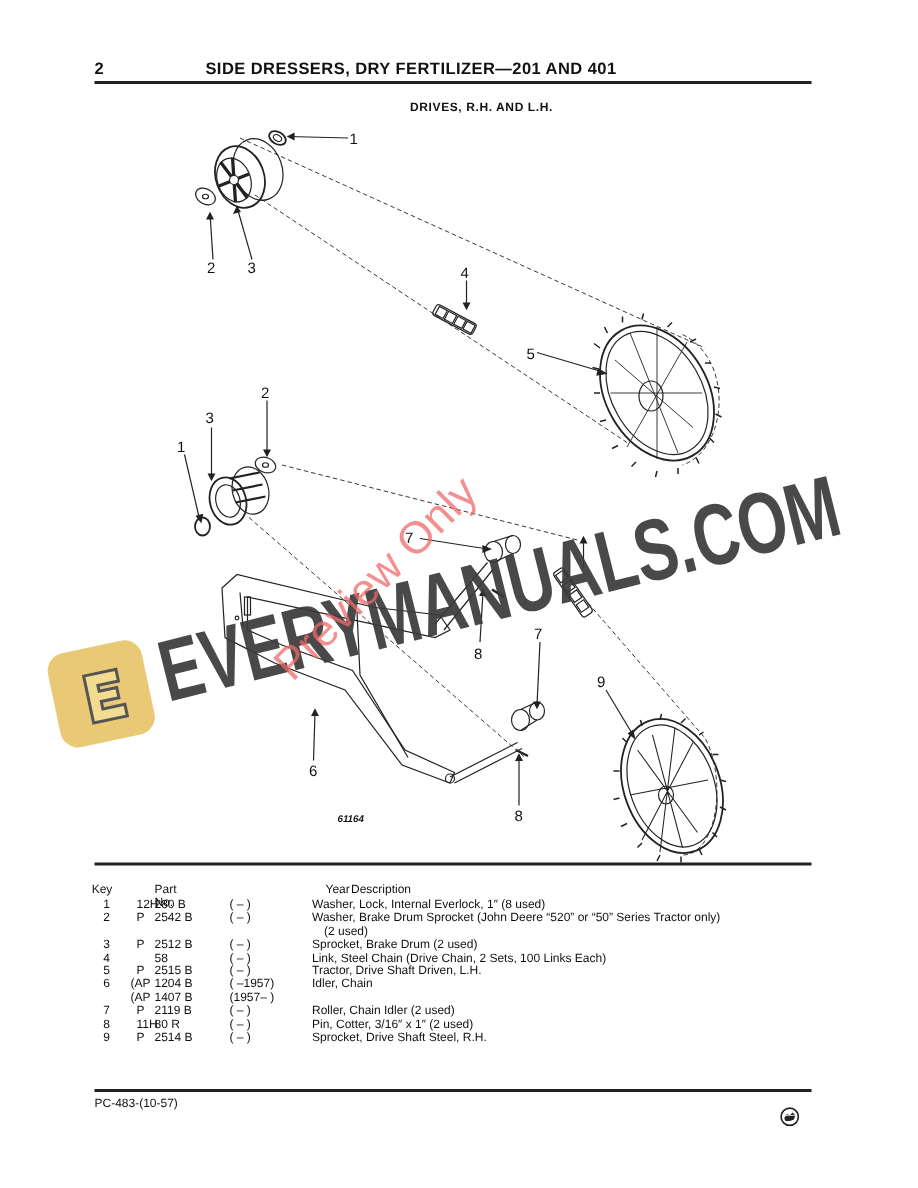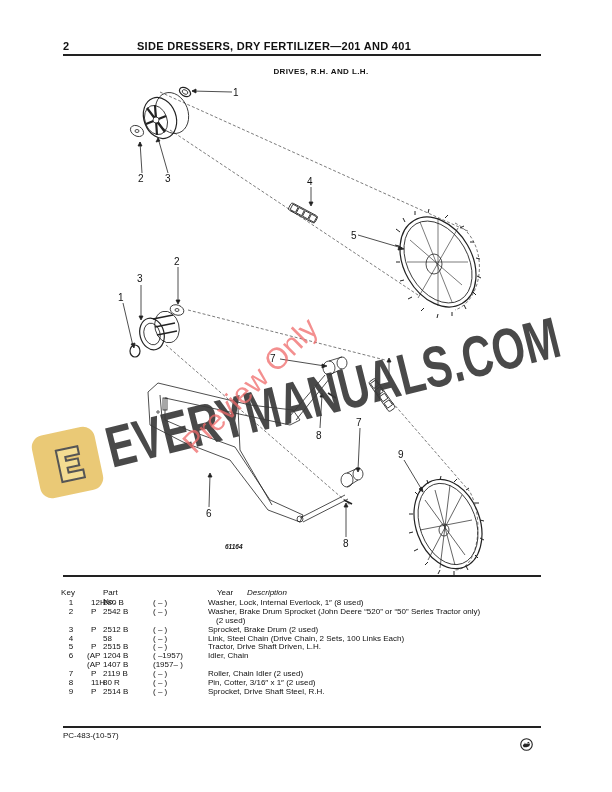--- a/index.html
+++ b/index.html
@@ -15,21 +15,21 @@
   .parts .hdr { position:relative; height:10px; }
   .parts .row { position:relative; height:8.9px; white-space:nowrap; }
   .c-key { position:absolute; left:0; width:16px; text-align:center; }
   .c-key.hdr-key { left:-3px; }
   .c-pre { position:absolute; left:28px; width:20px; }
   .c-num { position:absolute; left:40px; width:44px; text-align:left; }
   .c-year { position:absolute; left:90px; width:52px; }
   .c-desc { position:absolute; left:145px; }
   .hdr .c-part { position:absolute; left:40px; }
   .hdr .c-yr { position:absolute; left:108px;margin-left:46px; }
-  .hdr .c-ds { position:absolute; left:184px;font-style:italic; }
+  .hdr .c-ds { position:absolute; left:171px; }
   .footer-rule { position:absolute; left:63px; top:726px; width:478px; height:1.5px; background:#222; }
   .footer-code { position:absolute; left:63px; top:731px; font-size:8px;text-align:center; }
   .footer-logo { position:absolute; left:520px; top:738px; width:13px; height:13px; }
   .wm { position:absolute; left:0; top:0; width:612px; height:792px; pointer-events:none; }
 </style>
 </head>
 <body>
 
 <div class="page-num">2</div>
 <div class="header-title">SIDE DRESSERS, DRY FERTILIZER—201 AND 401</div>

